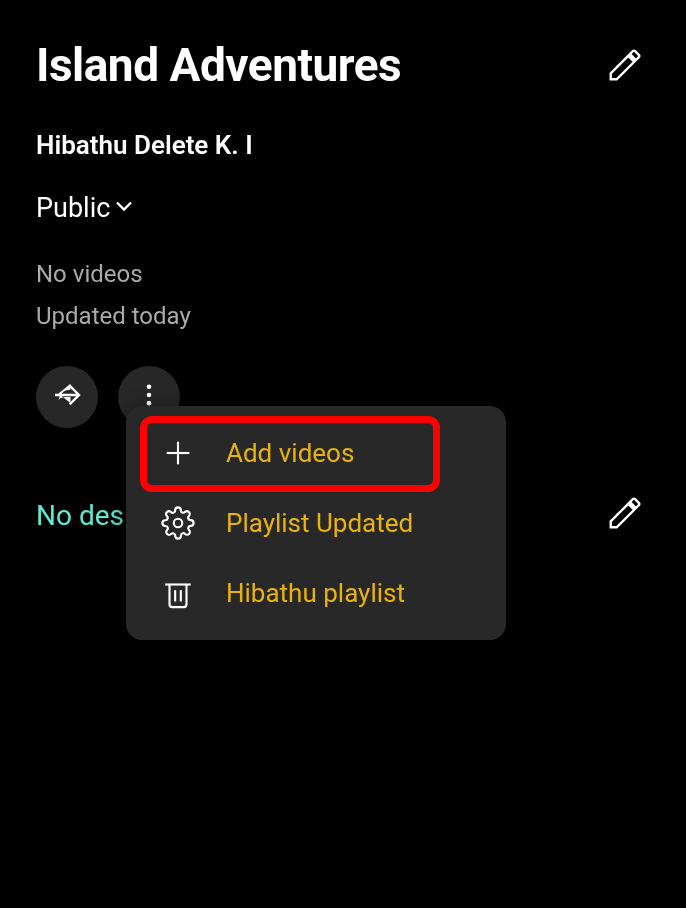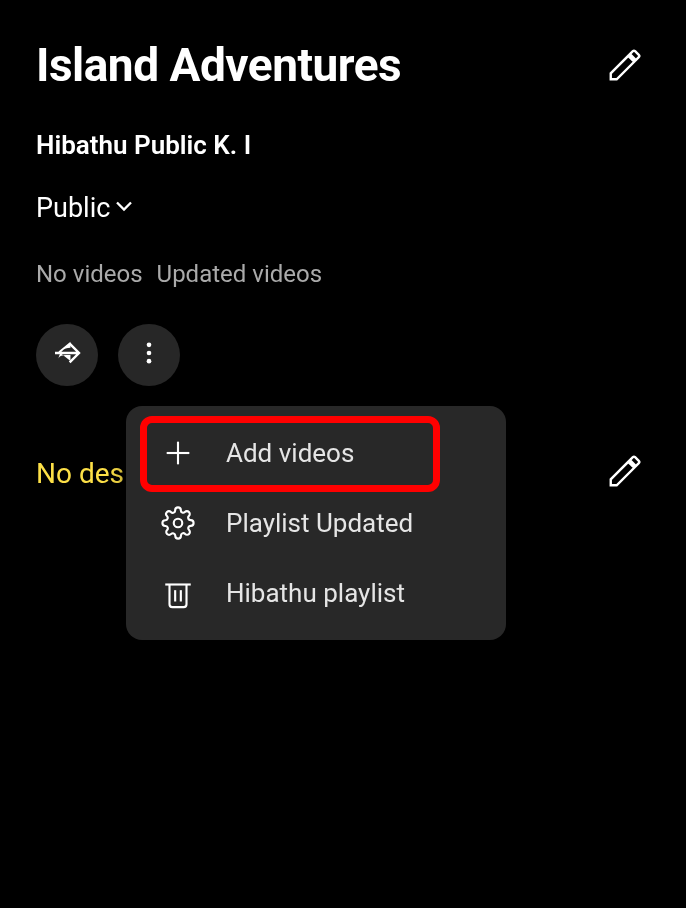--- a/index.html
+++ b/index.html
@@ -50,20 +50,21 @@
     .visibility-label {
       font-size: 27px;
       font-weight: 400;
     }
     .meta-row {
       display: flex;
       gap: 14px;
       color: #aaaaaa;
       font-size: 24px;
       margin-bottom: 36px;
+      flex-direction: column;
     }
     .actions-row {
       display: flex;
       gap: 20px;
       margin-bottom: 60px;
     }
     .icon-btn {
       width: 62px;
       height: 62px;
       border-radius: 50%;
@@ -73,21 +74,21 @@
       justify-content: center;
       cursor: pointer;
     }
     .description-row {
       display: flex;
       justify-content: space-between;
       align-items: center;
     }
     .description-text {
       font-size: 28px;
-      color: #fde047;
+      color: #5eead4;
     }
     .dropdown-menu {
       position: absolute;
       top: 406px;
       left: 126px;
       width: 380px;
       background-color: #282828;
       border-radius: 16px;
       padding: 12px 0;
       box-shadow: 0 4px 20px rgba(0,0,0,0.5);
@@ -100,21 +101,21 @@
       cursor: pointer;
     }
     .menu-item-icon {
       width: 36px;
       display: flex;
       align-items: center;
       justify-content: center;
     }
     .menu-item-label {
       font-size: 26px;
-      color: #e5e5e5;
+      color: #eab308;
     }
     .highlight-box {
       position: absolute;
       top: 416px;
       left: 140px;
       width: 300px;
       height: 76px;
       border: 7px solid #ff0000;
       border-radius: 12px;
       pointer-events: none;
@@ -128,34 +129,34 @@
     <h1 class="playlist-title">Island Adventures</h1>
     <div class="edit-icon-btn">
       <span>
         <svg width="38" height="38" viewBox="0 0 24 24" fill="none" stroke="#ffffff" stroke-width="1.5">
           <path d="M3 17.25V21h3.75L17.81 9.94l-3.75-3.75L3 17.25zM20.71 7.04a1 1 0 0 0 0-1.41l-2.34-2.34a1 1 0 0 0-1.41 0l-1.83 1.83 3.75 3.75 1.83-1.83z"></path>
         </svg>
       </span>
     </div>
   </div>
 
-  <div class="author">Hibathu Public K. I</div>
+  <div class="author">Hibathu Delete K. I</div>
 
   <div class="visibility-row">
     <span class="visibility-label">Public</span>
     <span>
       <svg width="28" height="28" viewBox="0 0 24 24" fill="none" stroke="#ffffff" stroke-width="2">
         <path d="M6 9l6 6 6-6"></path>
       </svg>
     </span>
   </div>
 
   <div class="meta-row">
     <span>No videos</span>
-    <span>Updated videos</span>
+    <span>Updated today</span>
   </div>
 
   <div class="actions-row">
     <div class="icon-btn">
       <span>
         <svg width="32" height="32" viewBox="0 0 24 24" fill="none" stroke="#ffffff" stroke-width="1.8">
           <path d="M14 5l7 7-7 7M21 12H3" fill="none"></path>
           <path d="M4 12 L14 4 L14 9 C8 9 5 13 4 18 C5 15 8 15 14 15 L14 20 L4 12 Z" fill="#ffffff" stroke="none" transform="translate(2,0) scale(0.9)"></path>
         </svg>
       </span>

